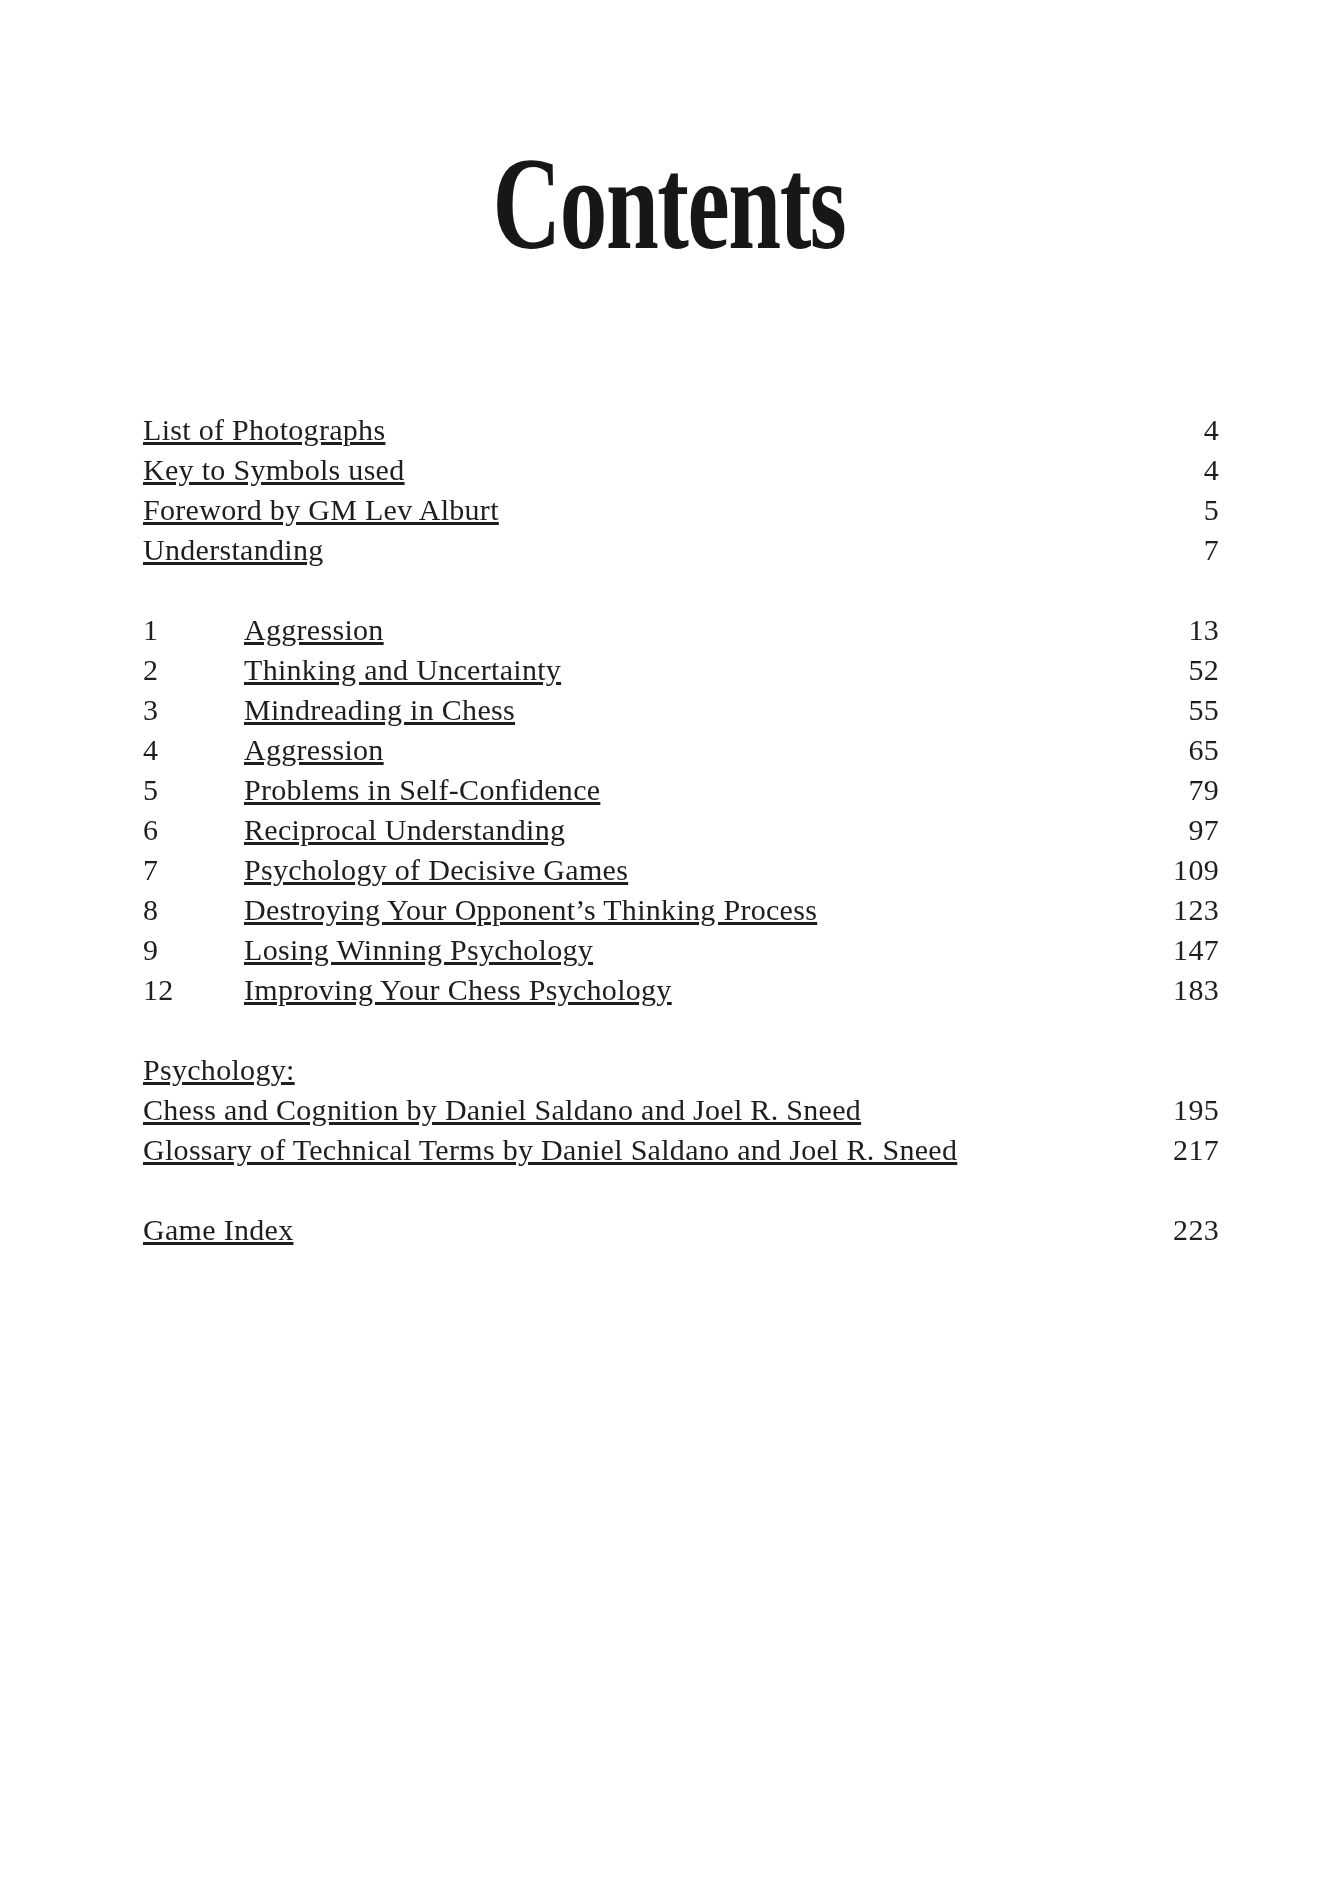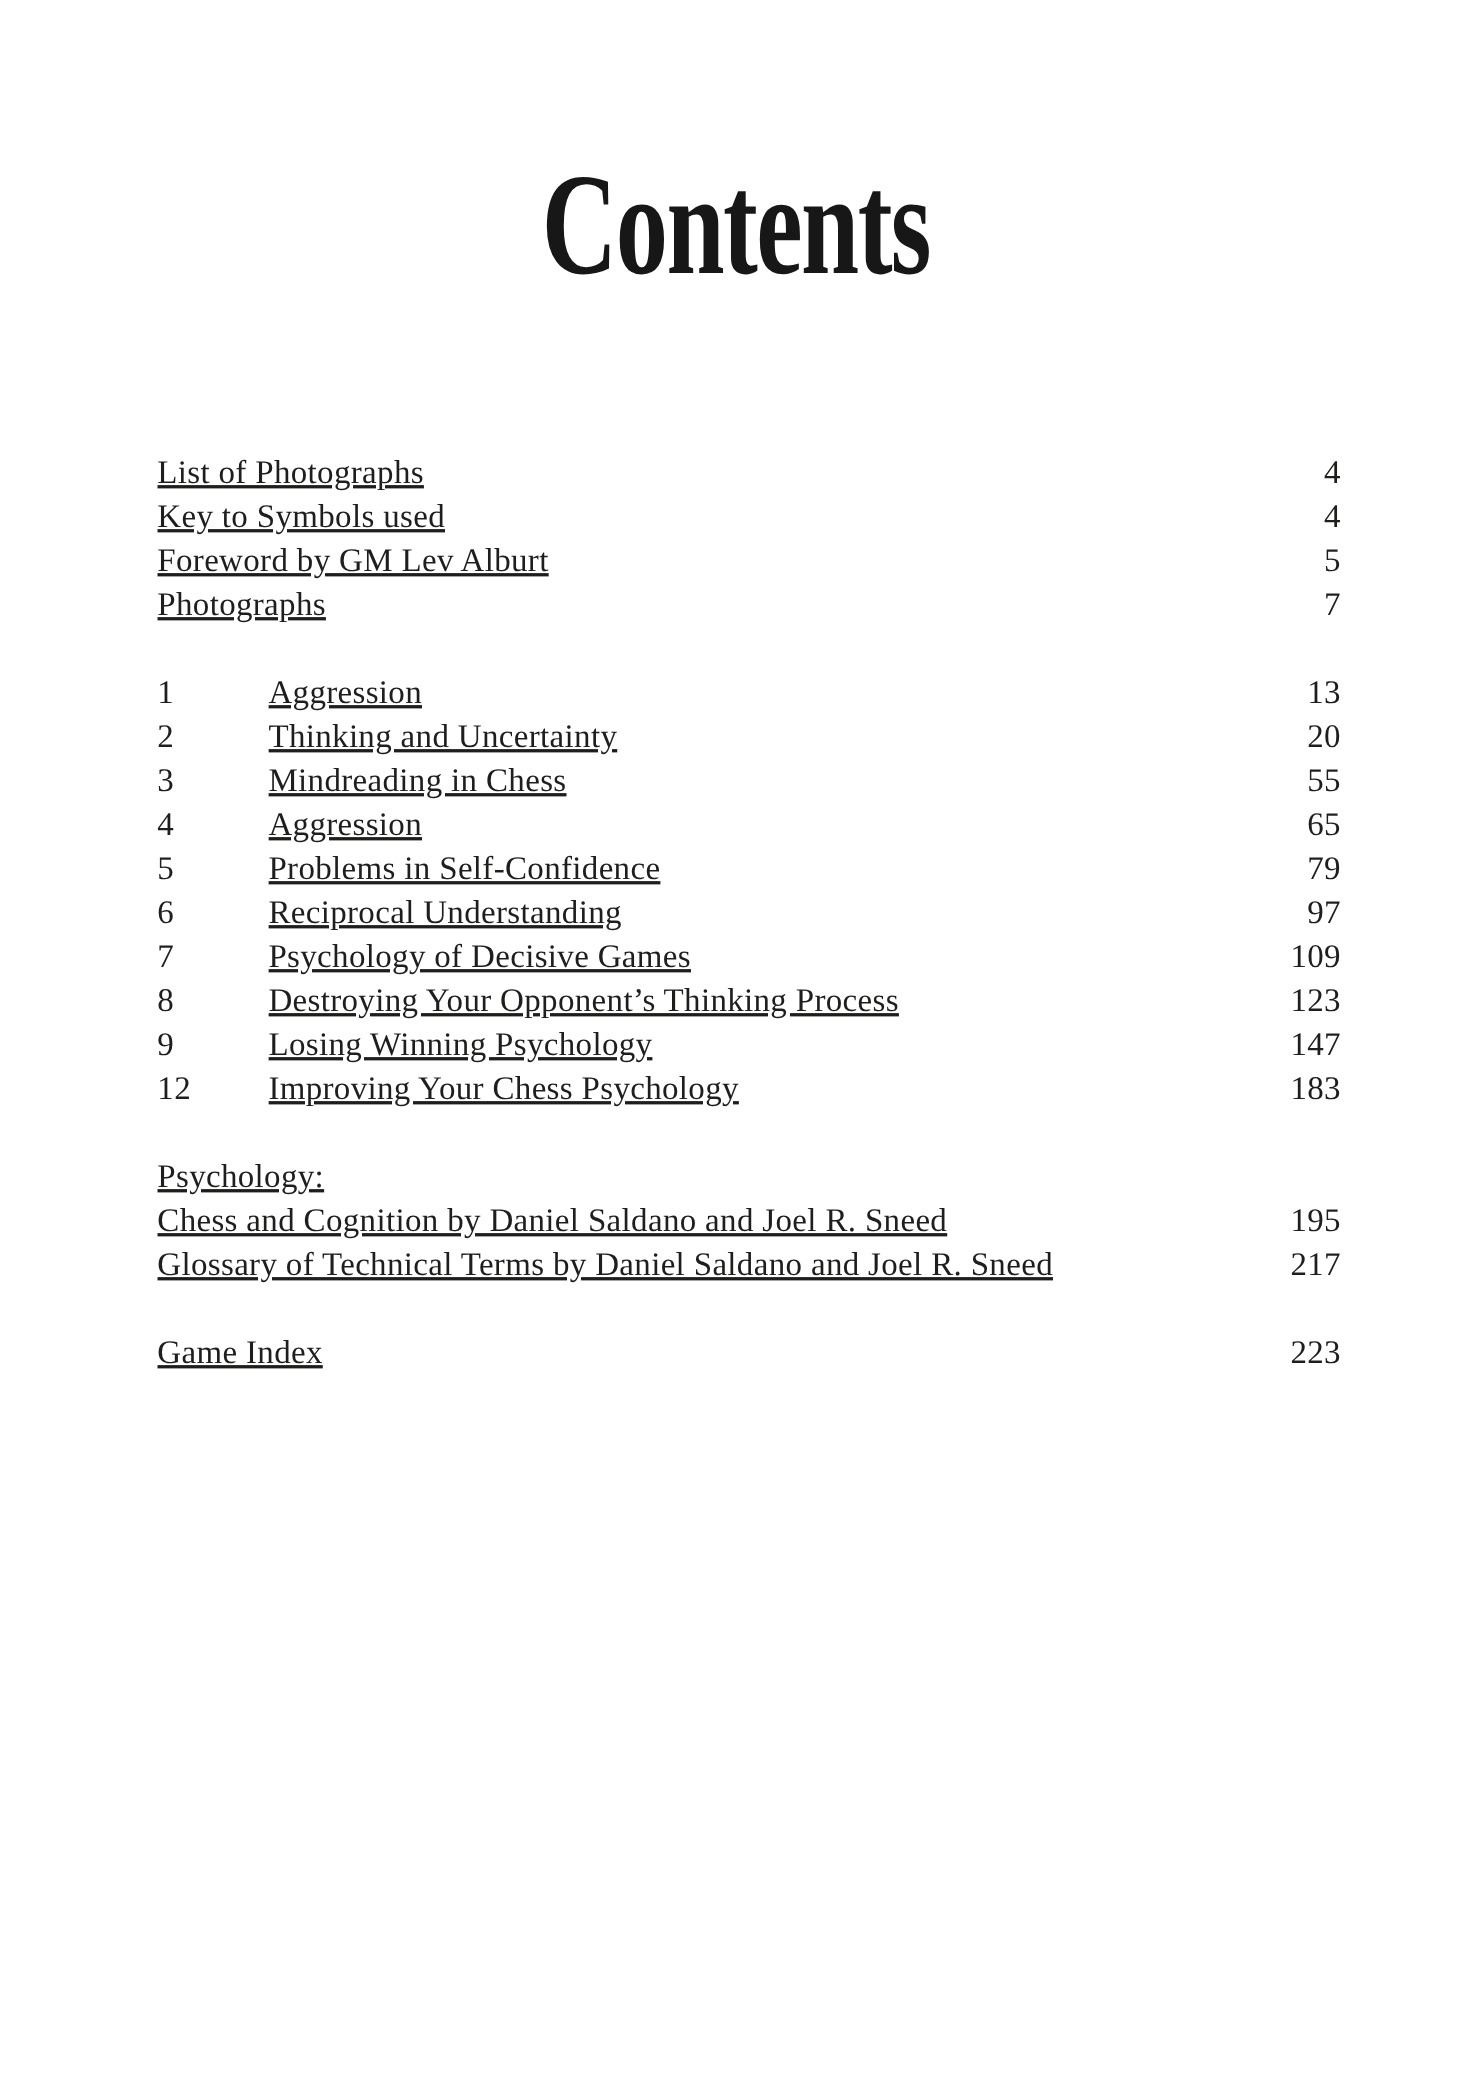--- a/index.html
+++ b/index.html
@@ -87,35 +87,35 @@
       </div>
       <div class="row">
         <span class="label">Key to Symbols used</span>
         <span class="pagenum">4</span>
       </div>
       <div class="row">
         <span class="label">Foreword by GM Lev Alburt</span>
         <span class="pagenum">5</span>
       </div>
       <div class="row">
-        <span class="label">Photographs</span>
+        <span class="label">Understanding</span>
         <span class="pagenum">7</span>
       </div>
     </div>
 
     <div class="group">
       <div class="row">
         <span class="chapnum">1</span>
         <span class="chaptitle">Aggression</span>
         <span class="pagenum">13</span>
       </div>
       <div class="row">
         <span class="chapnum">2</span>
         <span class="chaptitle">Thinking and Uncertainty</span>
-        <span class="pagenum">20</span>
+        <span class="pagenum">52</span>
       </div>
       <div class="row">
         <span class="chapnum">3</span>
         <span class="chaptitle">Mindreading in Chess</span>
         <span class="pagenum">55</span>
       </div>
       <div class="row">
         <span class="chapnum">4</span>
         <span class="chaptitle">Aggression</span>
         <span class="pagenum">65</span>

